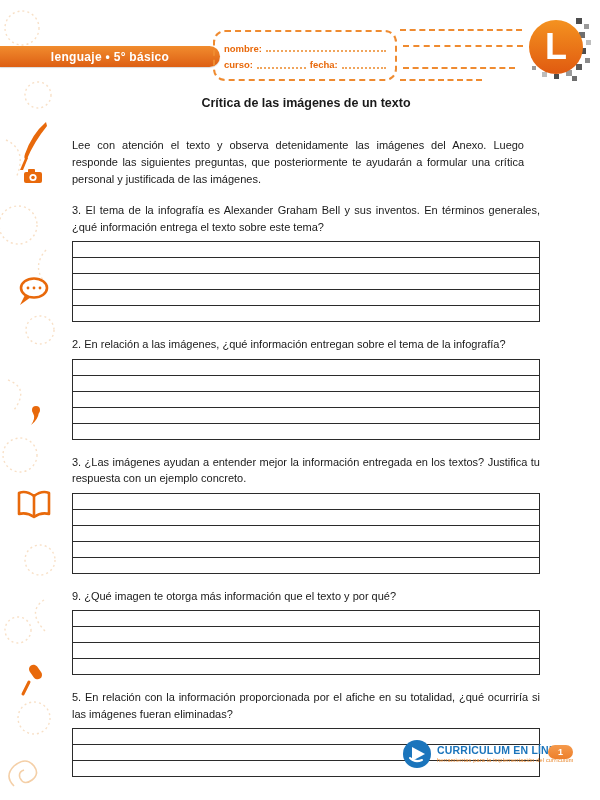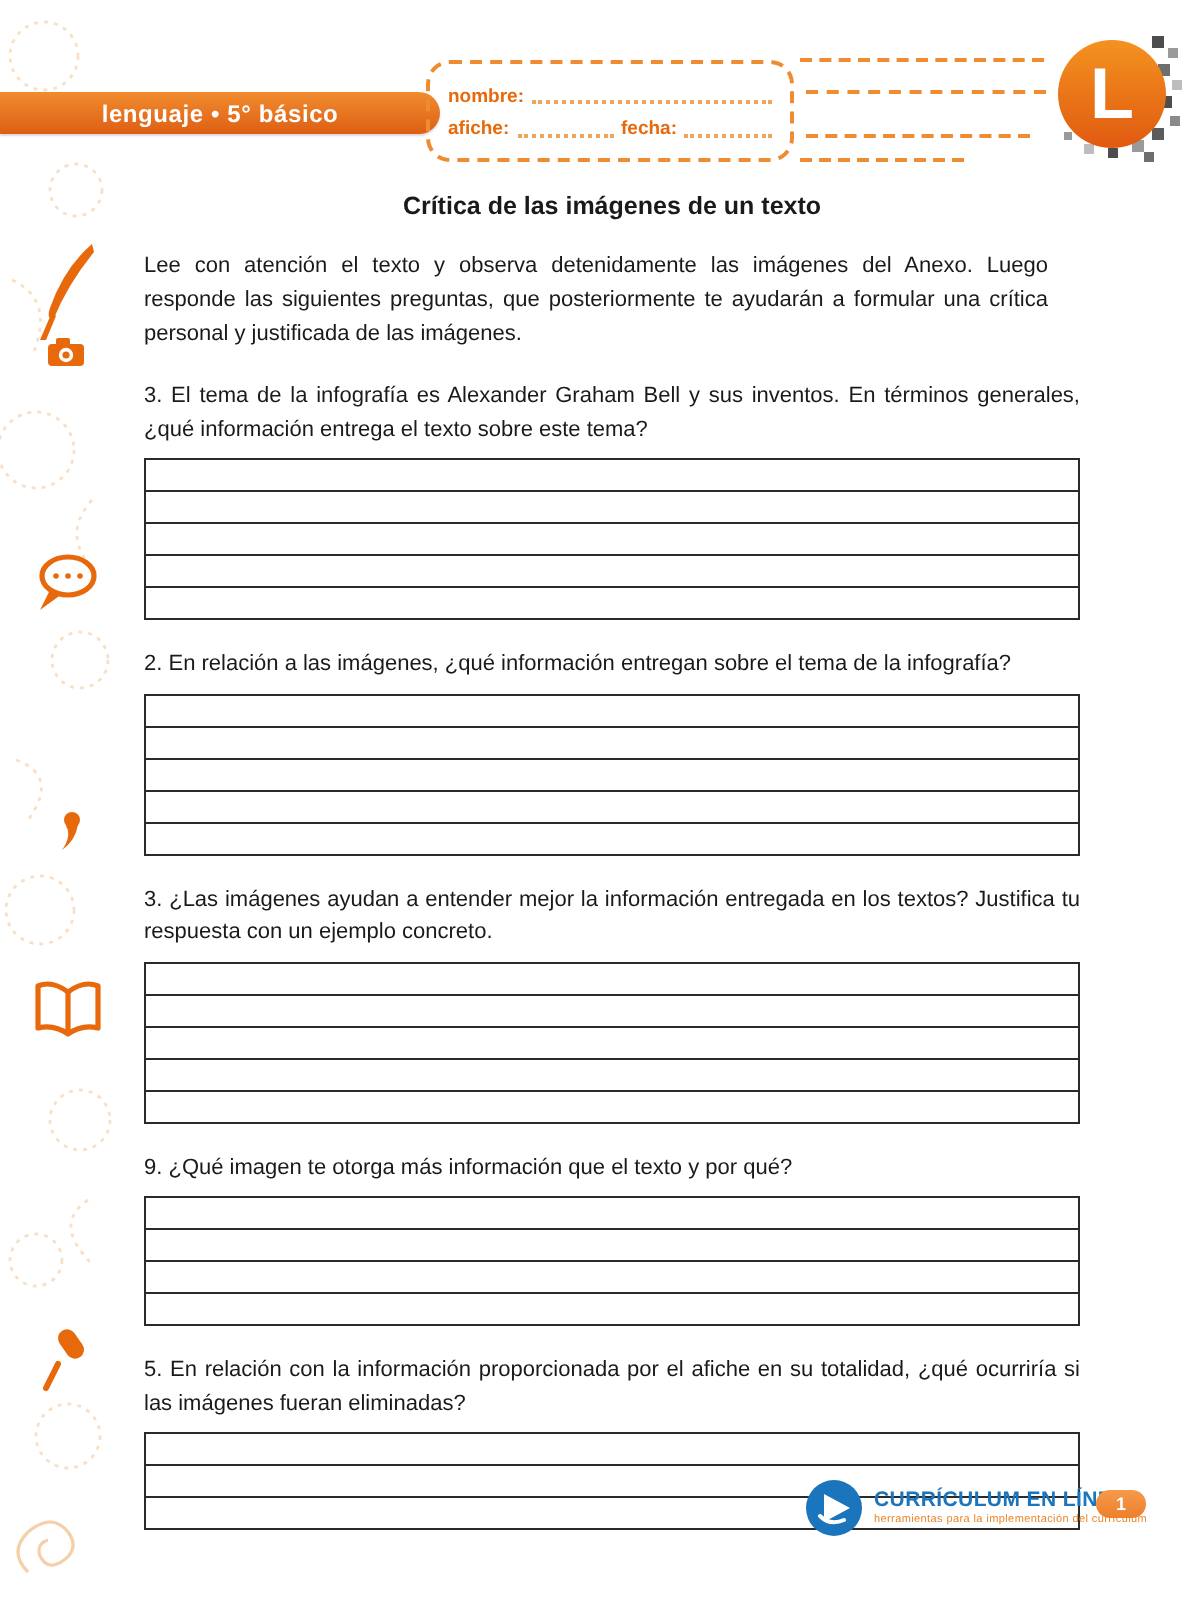--- a/index.html
+++ b/index.html
@@ -23,21 +23,21 @@
   .dotted{flex:1;border-bottom:2px dotted #f0a55c;margin-bottom:1px;height:8px;}
   .dash-ext{position:absolute;border-top:2px dashed #ef8b30;height:0;}
   .ext-top{left:400px;top:29px;width:122px;}
   .ext-mid1{left:403px;top:45px;width:120px;}
   .ext-mid2{left:403px;top:67px;width:112px;}
   .ext-bot{left:400px;top:79px;width:82px;}
   .l-badge{position:absolute;left:524px;top:14px;width:70px;height:70px;}
 
   
   .content{position:absolute;left:72px;top:96px;width:468px;}
-  .doc-title{font-size:12.5px;font-weight:bold;text-align:center;margin:0 0 15px 0;}
+  .doc-title{font-size:12.5px;font-weight:bold;text-align:center;margin:0 0 27px 0;}
   .intro{font-size:11px;line-height:1.55;text-align:justify;margin:0 16px 4px 0;}
   .q-text{font-size:11px;line-height:1.5;text-align:justify;margin:14px 0 6px 0;}
   .answer-box{border:1.3px solid #2b2b2b;}
   .answer-line{height:15px;border-bottom:1px solid #2b2b2b;}
   .answer-line:last-child{border-bottom:none;}
 
   
   .footer-logo{position:absolute;left:402px;top:739px;display:flex;align-items:center;gap:5px;}
   .logo-txt{display:flex;flex-direction:column;line-height:1.1;}
   .logo-title{font-size:10.5px;font-weight:bold;color:#1b75bc;letter-spacing:.2px;}
@@ -103,21 +103,21 @@
   <div class="subject-band">
     <span>lenguaje • 5° básico</span>
   </div>
 
   <div class="dash-box">
     <div class="field-row">
       <span class="field-label">nombre:</span>
       <span class="dotted"></span>
     </div>
     <div class="field-row">
-      <span class="field-label">afiche:</span>
+      <span class="field-label">curso:</span>
       <span class="dotted" style="flex:1.1"></span>
       <span class="field-label">fecha:</span>
       <span class="dotted"></span>
     </div>
   </div>
   <div class="dash-ext ext-top"></div>
   <div class="dash-ext ext-mid1"></div>
   <div class="dash-ext ext-mid2"></div>
   <div class="dash-ext ext-bot"></div>
 

